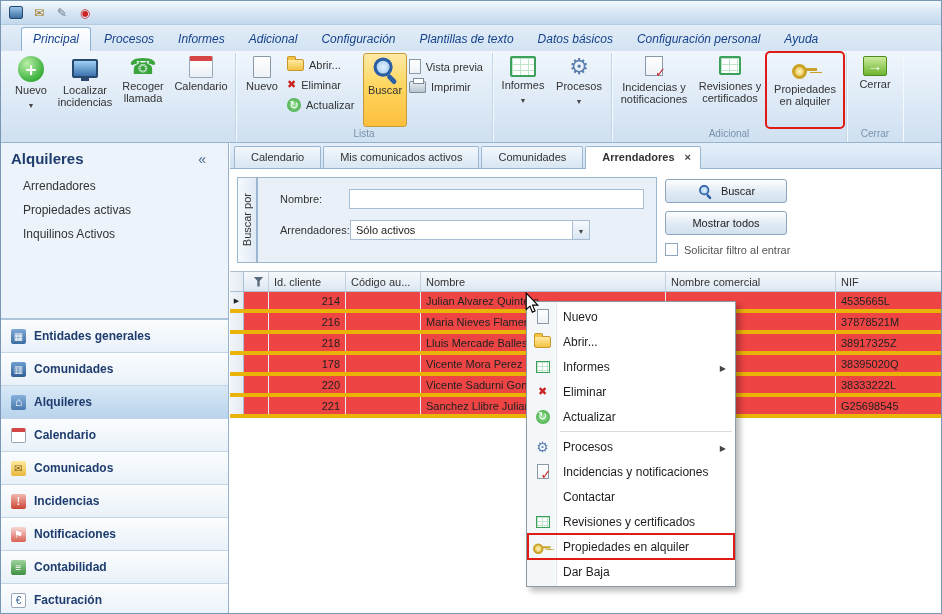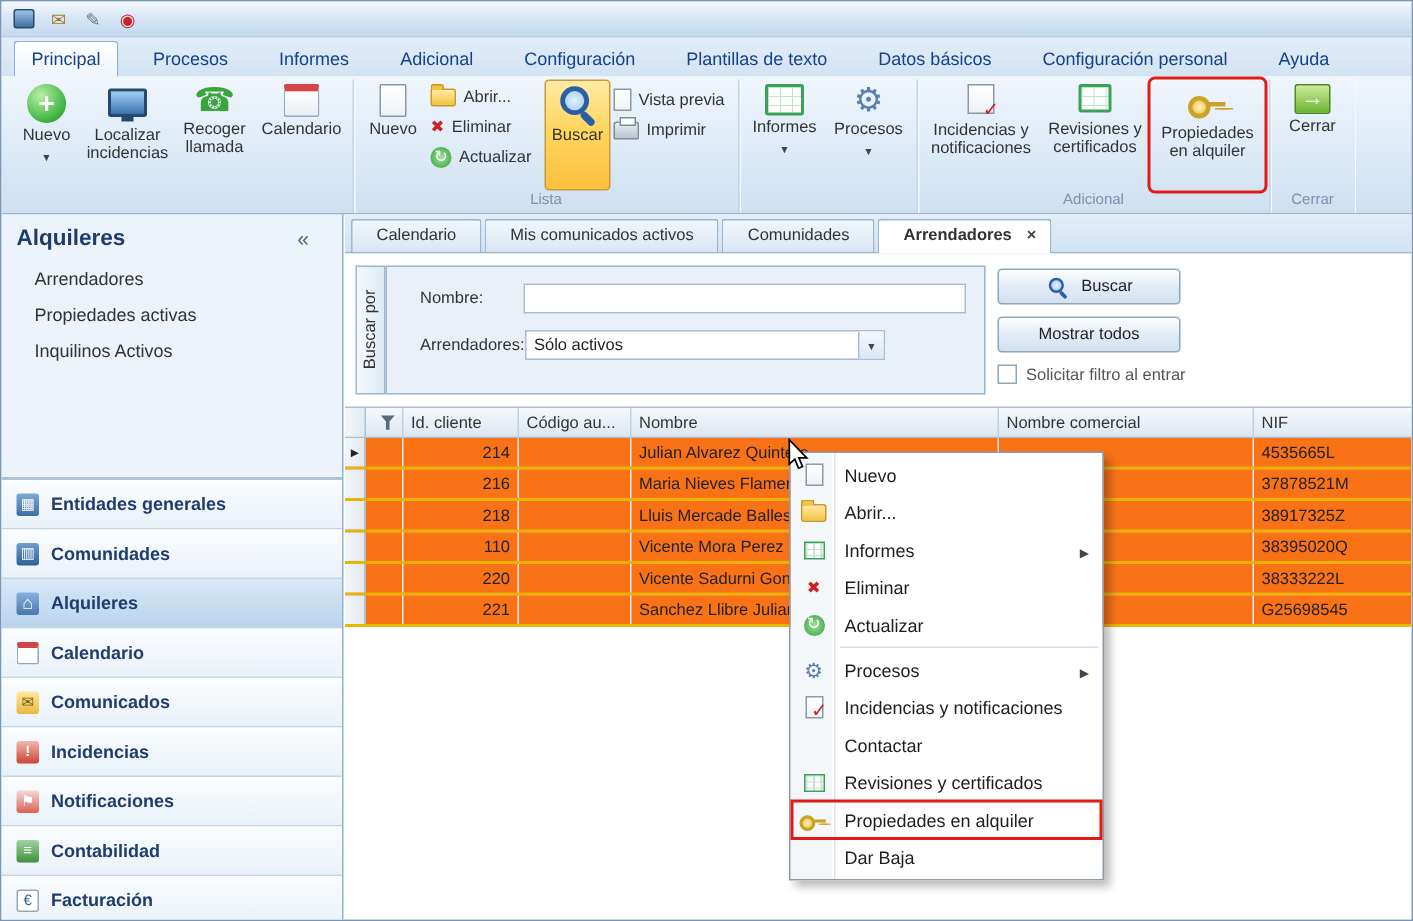--- a/index.html
+++ b/index.html
@@ -11,21 +11,21 @@
   .titlebar { height:24px; background:linear-gradient(#f4f9fe,#d9e7f5 45%,#c3d9ee); border-bottom:1px solid #b5cbe0;
               display:flex; align-items:center; padding:0 6px; gap:5px; position:relative; }
   .titlebar .title { position:absolute; left:0; right:0; text-align:center; color:#333; font-size:12px; pointer-events:none; }
   .tb-ic { width:18px; height:17px; display:flex; align-items:center; justify-content:center; font-size:12px; border-radius:2px; }
   .tb-app { width:14px; height:13px; background:linear-gradient(#9cc3ea,#3c6ea3); border:1px solid #27496e; border-radius:2px; }
   .ch-mail::before { content:"\2709"; color:#a07c1e; }
   .ch-edit::before { content:"\270E"; color:#667788; }
   .ch-rec::before  { content:"\25C9"; color:#cc2222; }
 
   
-  .ribbon-tabs { height:26px; background:linear-gradient(#e2edf8,#d3e3f2); display:flex; align-items:flex-end; padding-left:8px; gap:12px; }
+  .ribbon-tabs { height:26px; background:linear-gradient(#e2edf8,#d3e3f2); display:flex; align-items:flex-end; padding-left:20px; gap:2px;font-style:italic; }
   .rtab { padding:4px 11px 5px; color:#15428b; font-size:12px; border-radius:3px 3px 0 0; white-space:nowrap; }
   .rtab.active { background:linear-gradient(#fdfeff,#eef5fc); border:1px solid #8db2d5; border-bottom:none; }
 
   
   .ribbon { height:92px; background:linear-gradient(#f0f6fc,#dce9f6 60%,#cfe0f0); border-bottom:1px solid #95b3cf;
             display:flex; padding:2px 0 0 4px; }
   .rgroup { display:flex; flex-direction:column; border-right:1px solid #c3d5e8; box-shadow:1px 0 0 #f4f9fd; padding:0 3px; }
   .rgroup-buttons { flex:1; display:flex; align-items:stretch; }
   .rgroup-label { height:15px; text-align:center; color:#7a92ad; font-size:10px; line-height:14px; }
   .rbtn-big { display:flex; flex-direction:column; align-items:center; padding-top:3px; gap:2px; text-align:center;
@@ -132,21 +132,21 @@
          gap:7px; color:#222; margin-bottom:8px; font-size:11px; }
   .btn .ic-search { transform:scale(.85); }
   .chk-row { display:flex; align-items:center; gap:6px; margin-top:6px; color:#555; white-space:nowrap; }
   .chk { width:13px; height:13px; background:#fff; border:1px solid #8ca6c0; flex:0 0 13px; }
 
   
   .grid { position:relative; }
   .grid-header { display:flex; height:21px; background:linear-gradient(#f6f9fc,#dde7f2); border-top:1px solid #aebfd1;
                  border-bottom:1px solid #aebfd1; color:#333; }
   .gh-cell { border-right:1px solid #c2cfdd; display:flex; align-items:center; padding-left:5px; overflow:hidden; white-space:nowrap; }
-  .grid-row { display:flex; height:21px; border-bottom:2px solid #eab308; background:#f97316; }
+  .grid-row { display:flex; height:21px; border-bottom:4px solid #eab308; background:#ef4444; }
   .gr-cell { border-right:1px solid #e9edf2; display:flex; align-items:center; padding:0 5px; color:#222; overflow:hidden; white-space:nowrap; }
   .c-sel { flex:0 0 14px; } .c-ico { flex:0 0 25px; justify-content:center; } .c-id { flex:0 0 77px; }
   .c-cod { flex:0 0 75px;text-align:center; } .c-nom { flex:0 0 245px; } .c-nc { flex:0 0 170px; } .c-nif { flex:1 1 auto; border-right:none;text-align:center; }
   .gr-sel { background:linear-gradient(90deg,#f2f6fa,#e2eaf2); border-right:1px solid #aebfd1; display:flex; align-items:center; justify-content:center; }
   .num { justify-content:flex-end; }
   .row-ind::before { content:"\25B6"; font-size:7px; color:#222; }
 
   
   .ctx { position:absolute; left:525px; top:300px; width:210px; background:linear-gradient(90deg,#f4f7fa 0 28px,#fff 28px);
          border:1px solid #8e9aa6; box-shadow:4px 4px 6px rgba(0,0,0,.28); padding:2px 1px; z-index:50; }
@@ -424,21 +424,21 @@
         <span class="gr-cell c-ico"></span>
         <span class="gr-cell c-id num">218</span>
         <span class="gr-cell c-cod"></span>
         <span class="gr-cell c-nom">Lluis Mercade Ballest</span>
         <span class="gr-cell c-nc"></span>
         <span class="gr-cell c-nif">38917325Z</span>
       </div>
       <div class="grid-row">
         <span class="gr-cell c-sel gr-sel"></span>
         <span class="gr-cell c-ico"></span>
-        <span class="gr-cell c-id num">110</span>
+        <span class="gr-cell c-id num">178</span>
         <span class="gr-cell c-cod"></span>
         <span class="gr-cell c-nom">Vicente Mora Perez</span>
         <span class="gr-cell c-nc"></span>
         <span class="gr-cell c-nif">38395020Q</span>
       </div>
       <div class="grid-row">
         <span class="gr-cell c-sel gr-sel"></span>
         <span class="gr-cell c-ico"></span>
         <span class="gr-cell c-id num">220</span>
         <span class="gr-cell c-cod"></span>

